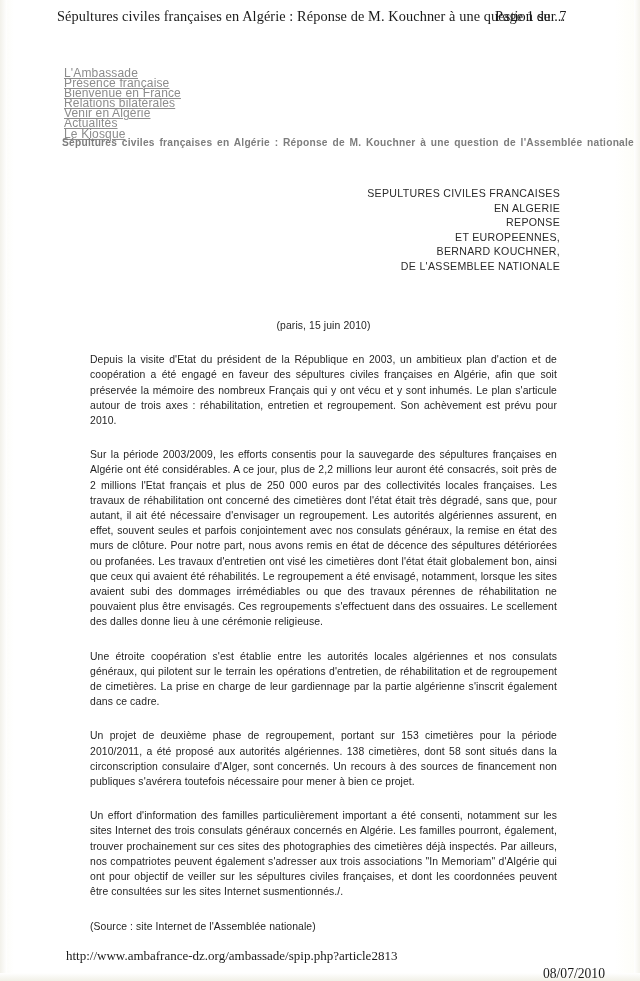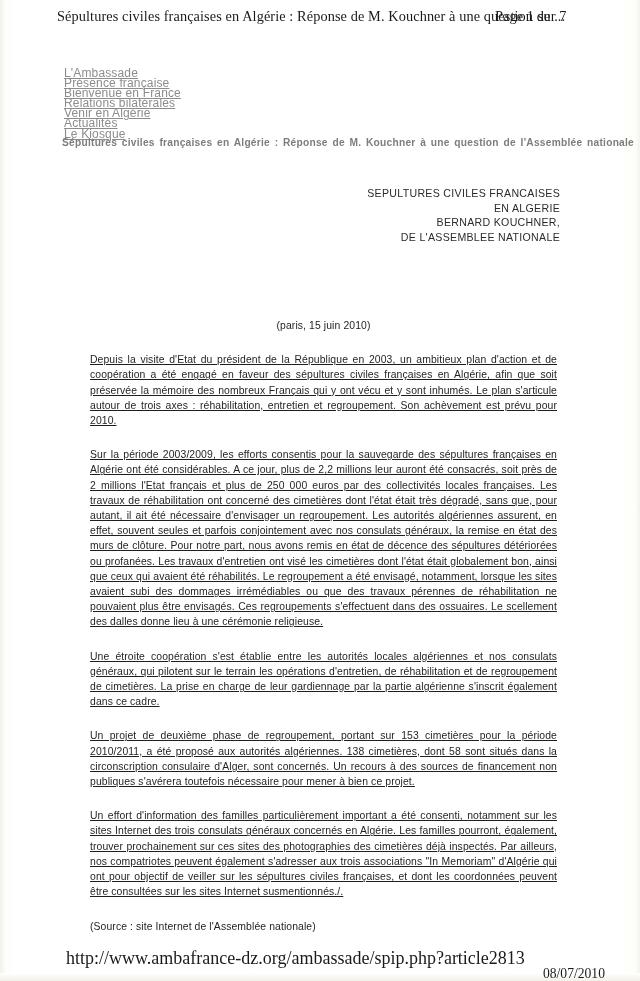--- a/index.html
+++ b/index.html
@@ -123,35 +123,34 @@
     letter-spacing: 0.1px;
   }
   .dateline {
     margin: 0 0 19px 0;
     text-align: center;
   }
   .para {
     margin: 0 0 19px 0;
     text-align: justify;
     text-justify: inter-word;
-    text-decoration: underline;
   }
   .para:last-child { margin-bottom: 0; }
   .source {
     margin: 4px 0 16px 0;
     text-align: left;
   }
 
   
   .print-footer-url {
     position: absolute;
     left: 66px;
     top: 948px;
     font-family: "Liberation Serif", serif;
-    font-size: 18px;
+    font-size: 13px;
     color: #1a1a1a;
     white-space: nowrap;
   }
   .print-footer-date {
     position: absolute;
     left: 543px;
     top: 948px;
     font-family: "Liberation Serif", serif;
     font-size: 13.6px;
     color: #1a1a1a;
@@ -180,20 +179,22 @@
     <div>Venir en Algérie</div>
     <div>Actualités</div>
     <div>Le Kiosque</div>
   </div>
 
   <div class="article-title">Sépultures civiles françaises en Algérie : Réponse de M. Kouchner à une question de l'Assemblée nationale</div>
 
   <div class="heading">
     <div>SEPULTURES CIVILES FRANCAISES</div>
     <div>EN ALGERIE</div>
+    <div>REPONSE</div>
+    <div>ET EUROPEENNES,</div>
     <div>BERNARD KOUCHNER,</div>
     <div>DE L'ASSEMBLEE NATIONALE</div>
   </div>
 
   <div class="body-block">
     <p class="dateline">(paris, 15 juin 2010)</p>
     <p class="para">Depuis la visite d'Etat du président de la République en 2003, un ambitieux plan d'action et de coopération a été engagé en faveur des sépultures civiles françaises en Algérie, afin que soit préservée la mémoire des nombreux Français qui y ont vécu et y sont inhumés. Le plan s'articule autour de trois axes : réhabilitation, entretien et regroupement. Son achèvement est prévu pour 2010.</p>
     <p class="para">Sur la période 2003/2009, les efforts consentis pour la sauvegarde des sépultures françaises en Algérie ont été considérables. A ce jour, plus de 2,2 millions leur auront été consacrés, soit près de 2 millions l'Etat français et plus de 250 000 euros par des collectivités locales françaises. Les travaux de réhabilitation ont concerné des cimetières dont l'état était très dégradé, sans que, pour autant, il ait été nécessaire d'envisager un regroupement. Les autorités algériennes assurent, en effet, souvent seules et parfois conjointement avec nos consulats généraux, la remise en état des murs de clôture. Pour notre part, nous avons remis en état de décence des sépultures détériorées ou profanées. Les travaux d'entretien ont visé les cimetières dont l'état était globalement bon, ainsi que ceux qui avaient été réhabilités. Le regroupement a été envisagé, notamment, lorsque les sites avaient subi des dommages irrémédiables ou que des travaux pérennes de réhabilitation ne pouvaient plus être envisagés. Ces regroupements s'effectuent dans des ossuaires. Le scellement des dalles donne lieu à une cérémonie religieuse.</p>
     <p class="para">Une étroite coopération s'est établie entre les autorités locales algériennes et nos consulats généraux, qui pilotent sur le terrain les opérations d'entretien, de réhabilitation et de regroupement de cimetières. La prise en charge de leur gardiennage par la partie algérienne s'inscrit également dans ce cadre.</p>
     <p class="para">Un projet de deuxième phase de regroupement, portant sur 153 cimetières pour la période 2010/2011, a été proposé aux autorités algériennes. 138 cimetières, dont 58 sont situés dans la circonscription consulaire d'Alger, sont concernés. Un recours à des sources de financement non publiques s'avérera toutefois nécessaire pour mener à bien ce projet.</p>

